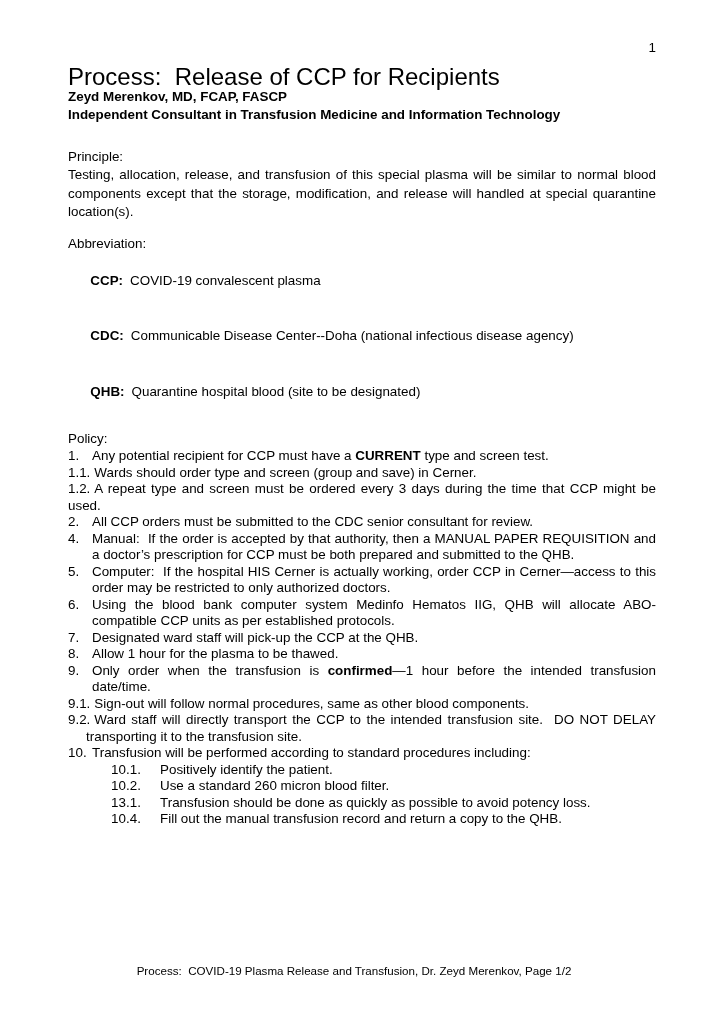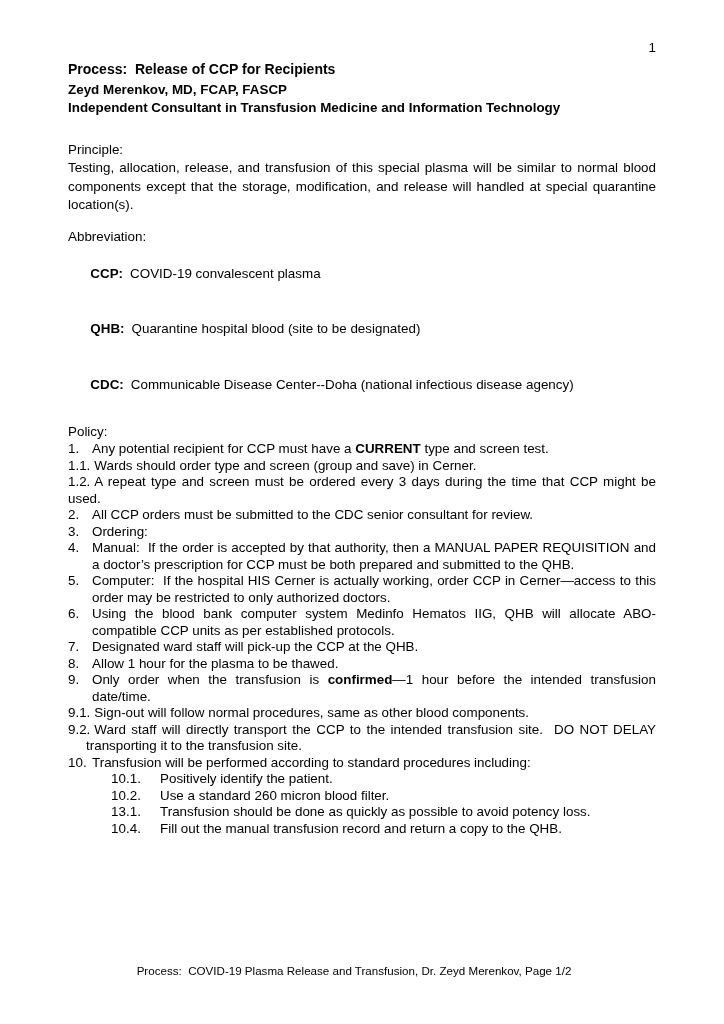--- a/index.html
+++ b/index.html
@@ -14,23 +14,24 @@
     overflow: hidden;
   }
   .page {
     position: absolute;
     left: 0; top: 0; right: 0; bottom: 0;
     padding: 39px 68px 0 68px;
     box-sizing: border-box;
   }
   .pagenum { text-align: right; }
   .doc-title {
-    font-weight: bold;
-    font-size: 14px;
+    font-weight: normal;
+    font-size: 24px;
     line-height: 23px;
+    margin-top: 7px;
     white-space: pre-wrap;
   }
   .bold-line { font-weight: bold; }
   .heading { font-weight: normal; }
   .sec-principle { margin-top: 23px; }
   .sec-abbrev   { margin-top: 13px; }
   .sec-policy   { margin-top: 10px; }
   .para {
     margin: 0;
     text-align: justify;
@@ -89,40 +90,39 @@
     <div class="heading">Principle:</div>
     <p class="para">Testing, allocation, release, and transfusion of this special plasma will be similar to normal blood components except that the storage, modification, and release will handled at special quarantine location(s).</p>
   </div>
 
   <div class="sec-abbrev">
     <div class="heading">Abbreviation:</div>
     <div class="abbr-row">
       <span class="abbr-term">CCP:</span><span>COVID-19 convalescent plasma</span>
     </div>
     <div class="abbr-row">
-      <span class="abbr-term">QHB:</span><span>Quarantine hospital blood (site to be designated)</span>
+      <span class="abbr-term">CDC:</span><span>Communicable Disease Center--Doha (national infectious disease agency)</span>
     </div>
     <div class="abbr-row">
-      <span class="abbr-term">CDC:</span><span>Communicable Disease Center--Doha (national infectious disease agency)</span>
+      <span class="abbr-term">QHB:</span><span>Quarantine hospital blood (site to be designated)</span>
     </div>
   </div>
 
   <div class="sec-policy">
     <div class="heading">Policy:</div>
     <div class="policy-list">
 
       <div class="pitem"><span class="pnum">1.</span><span>Any potential recipient for CCP must have a </span><span class="b">CURRENT</span><span> type and screen test.</span></div>
 
       <div class="sub"><span class="snum">1.1.</span><span>Wards should order type and screen (group and save) in Cerner.</span></div>
 
       <div class="sub"><span class="snum">1.2.</span><span>A repeat type and screen must be ordered every 3 days during the time that CCP might be used.</span></div>
 
       <div class="pitem"><span class="pnum">2.</span><span>All CCP orders must be submitted to the CDC senior consultant for review.</span></div>
 
-      <div class="pitem"><span class="pnum">3.</span><span>Ordering:</span></div>
 
       <div class="pitem"><span class="pnum">4.</span><span>Manual:  If the order is accepted by that authority, then a MANUAL PAPER REQUISITION and a doctor’s prescription for CCP must be both prepared and submitted to the QHB.</span></div>
 
       <div class="pitem"><span class="pnum">5.</span><span>Computer:  If the hospital HIS Cerner is actually working, order CCP in Cerner—access to this order may be restricted to only authorized doctors.</span></div>
 
       <div class="pitem"><span class="pnum">6.</span><span>Using the blood bank computer system Medinfo Hematos IIG, QHB will allocate ABO-compatible CCP units as per established protocols.</span></div>
 
       <div class="pitem"><span class="pnum">7.</span><span>Designated ward staff will pick-up the CCP at the QHB.</span></div>
 
       <div class="pitem"><span class="pnum">8.</span><span>Allow 1 hour for the plasma to be thawed.</span></div>

